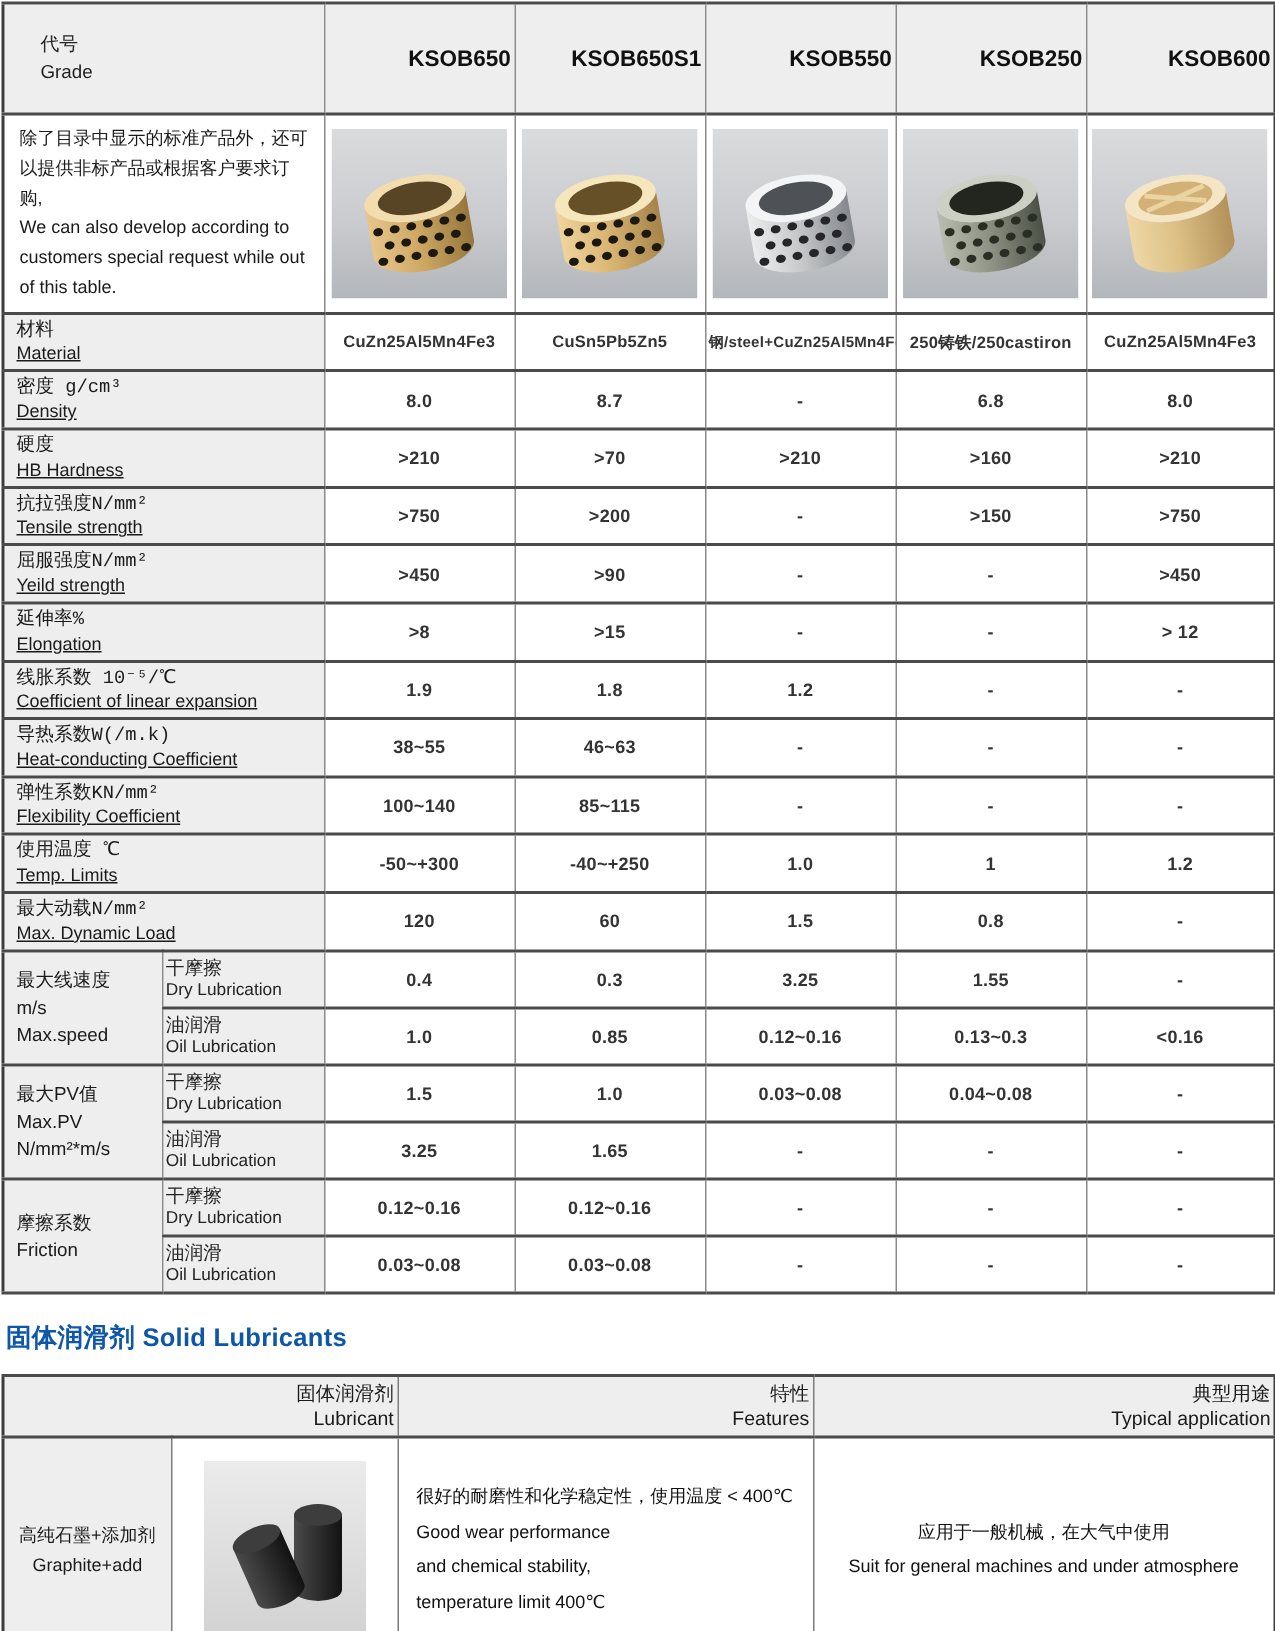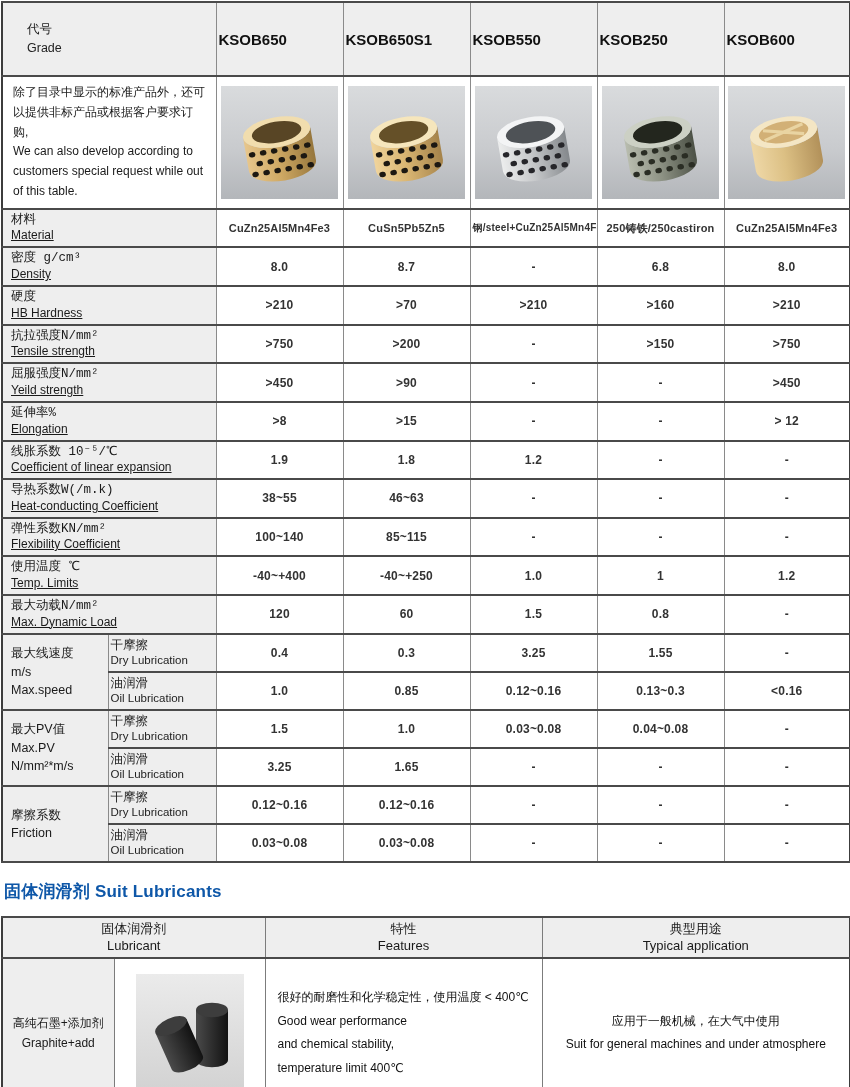--- a/index.html
+++ b/index.html
@@ -6,21 +6,21 @@
   body{width:850px;font-family:"Liberation Sans","DejaVu Sans",sans-serif;color:#222;}
   .page{padding:1px 0 10px 1px;}
 
   
   table{border-collapse:collapse;table-layout:fixed;}
   .spec{width:848px;border:2px solid #3c3c3c;}
   .spec td{border:1px solid #8a8a8a;border-top:2px solid #4a4a4a;border-bottom:2px solid #4a4a4a;
            padding:0 2px;vertical-align:middle;font-size:12px;overflow:hidden;}
   .spec td.corner{background:#eeeeee;text-align:left;padding:8px 24px;height:56px;}
   .spec td.corner div{line-height:1.5;font-size:12.5px;color:#222;}
-  .spec td.hd{background:#eeeeee;text-align:left;font-weight:bold;font-size:15px;color:#111;height:56px;}
+  .spec td.hd{background:#eeeeee;text-align:right;font-weight:bold;font-size:15px;color:#111;height:56px;}
   .spec td.intro{background:#ffffff;text-align:left;vertical-align:middle;padding:6px 10px;height:117px;}
   .spec td.intro div{font-size:12px;line-height:1.65;color:#1a1a1a;}
   .spec td.imgc{background:#ffffff;text-align:center;padding:2px;}
   .spec td.imgc svg{display:block;margin:0 auto;}
   .spec td.lbl{background:#eeeeee;text-align:left;padding:3px 8px;height:24px;}
   .spec td.lbl .zh{font-size:12.5px;color:#1a1a1a;line-height:1.25;font-family:Liberation Mono, monospace;}
   .spec td.lbl .en{font-size:12px;color:#1a1a1a;line-height:1.25;text-decoration:underline;}
   .spec td.glbl{background:#eeeeee;text-align:left;padding:3px 6px 3px 8px;}
   .spec td.glbl div{font-size:12.5px;line-height:1.45;color:#1a1a1a;}
   .spec td.slbl{background:#eeeeee;text-align:left;padding:3px 2px;}
@@ -28,21 +28,21 @@
   .spec td.slbl .en{font-size:11.5px;line-height:1.25;}
   .spec td.val{text-align:center;font-weight:bold;color:#333;letter-spacing:.2px;}
 
   
   .sec-title{margin:17px 0 13px 3px;font-size:17px;font-weight:bold;color:#0e57a8;letter-spacing:.2px;}
 
   
   .lub{width:848px;border:2px solid #3c3c3c;}
   .lub td{border:1px solid #7c7c7c;border-top:2px solid #4a4a4a;border-bottom:2px solid #4a4a4a;
           vertical-align:middle;font-size:12px;}
-  .lub td.lhd{background:#eeeeee;text-align:center;height:34px;padding:2px;}
+  .lub td.lhd{background:#eeeeee;text-align:right;height:34px;padding:2px;}
   .lub td.lhd div{line-height:1.35;font-size:13px;color:#1a1a1a;}
   .lub td.lub-label{background:#eeeeee;text-align:center;padding:4px;}
   .lub td.lub-label div{line-height:1.7;font-size:12px;color:#1a1a1a;}
   .lub td.lub-img{background:#ffffff;text-align:center;padding:6px;}
   .lub td.lub-img svg{display:block;margin:0 auto;}
   .lub td.features{text-align:left;padding:8px 12px;}
   .lub td.features div{line-height:1.95;font-size:12px;color:#111;}
   .lub td.app{text-align:center;padding:6px 8px;}
   .lub td.app div{line-height:1.95;font-size:12px;color:#111;}
   .row1 td{height:133px;}
@@ -356,21 +356,21 @@
           <td class="val">85~115</td>
           <td class="val">-</td>
           <td class="val">-</td>
           <td class="val">-</td>
         </tr>
         <tr class="spec-row">
           <td class="lbl" colspan="2">
             <div class="zh">使用温度 ℃</div>
             <div class="en">Temp. Limits</div>
           </td>
-          <td class="val">-40~+400</td>
+          <td class="val">-50~+300</td>
           <td class="val">-40~+250</td>
           <td class="val">1.0</td>
           <td class="val">1</td>
           <td class="val">1.2</td>
         </tr>
         <tr class="spec-row">
           <td class="lbl" colspan="2">
             <div class="zh">最大动载N/mm²</div>
             <div class="en">Max. Dynamic Load</div>
           </td>
@@ -456,21 +456,21 @@
           </td>
           <td class="val">0.03~0.08</td>
           <td class="val">0.03~0.08</td>
           <td class="val">-</td>
           <td class="val">-</td>
           <td class="val">-</td>
         </tr>
       </tbody>
   </table>
 
-  <div class="sec-title">固体润滑剂 Suit Lubricants</div>
+  <div class="sec-title">固体润滑剂 Solid Lubricants</div>
 
   <table class="lub">
     <colgroup>
       <col style="width:112px">
         <col style="width:151px">
       <col style="width:277px">
         <col style="width:308px">
     </colgroup>
     <tbody id="lub-body">
         <tr class="lub-header-row">

